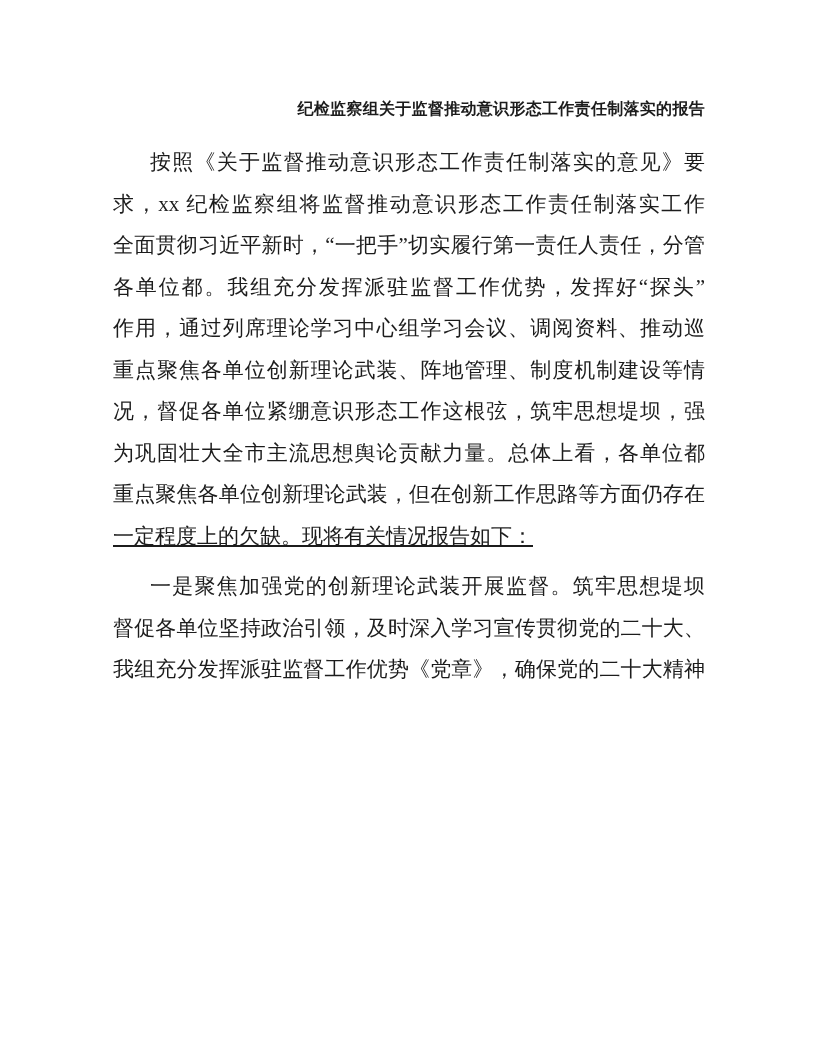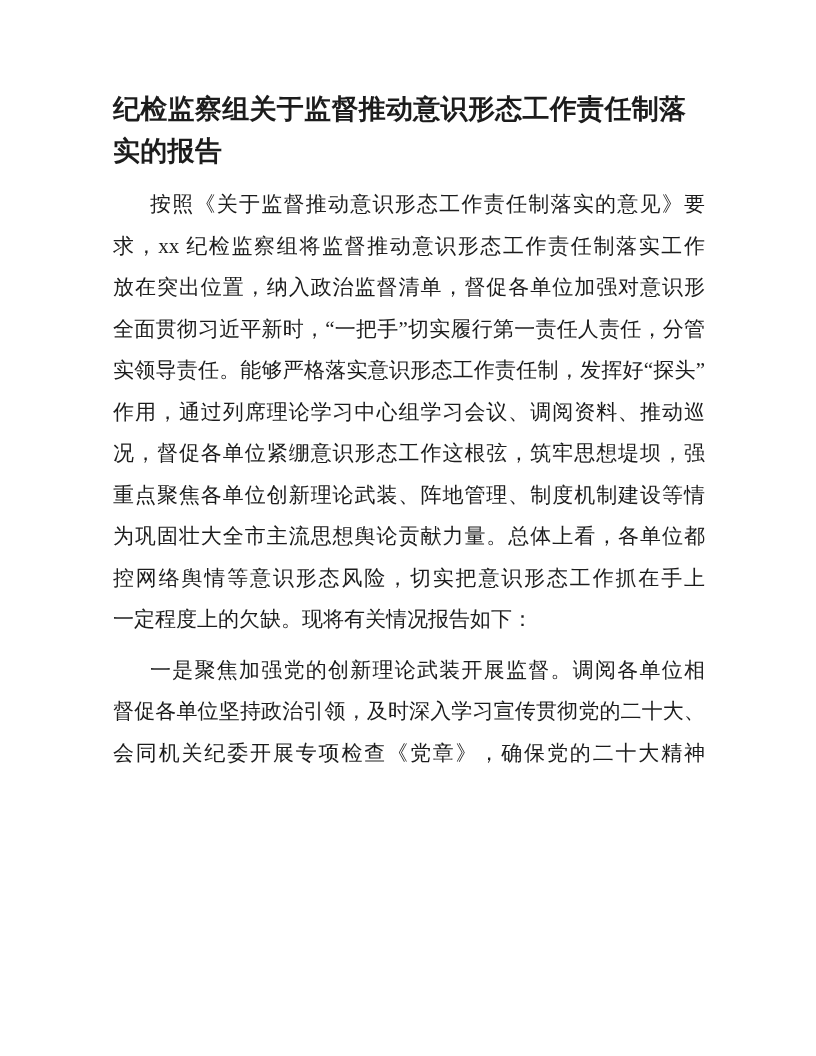--- a/index.html
+++ b/index.html
@@ -15,65 +15,65 @@
     color: #1c1c1c;
   }
   .page {
     box-sizing: border-box;
     width: 816px;
     height: 1056px;
     padding: 88px 111px 0 113px;
     background: #ffffff;
   }
   .doc-title {
-    font-size: 27px;
+    font-size: 16px;
     font-weight: bold;
     line-height: 42px;
-    text-align: left;
+    text-align: right;
     margin: 0 0 12px 0;
     letter-spacing: 0.3px;
   }
   .para {
     font-size: 21px;
     margin: 0 0 9px 0;
   }
   .line {
     line-height: 41.5px;
     height: 41.5px;
     text-align: justify;
     text-align-last: justify;
     overflow: hidden;
   }
   .line.first {
     text-indent: 37px;
   }
   .line.left-last {
     text-align-last: left;
+    text-decoration: underline;
   }
 </style>
 </head>
 <body>
 
 <div class="page">
 
   <div class="doc-title">纪检监察组关于监督推动意识形态工作责任制落实的报告</div>
 
   <div class="para">
     <div class="line first">按照《关于监督推动意识形态工作责任制落实的意见》要</div>
     <div class="line">求，xx 纪检监察组将监督推动意识形态工作责任制落实工作</div>
-    <div class="line">放在突出位置，纳入政治监督清单，督促各单位加强对意识形</div>
     <div class="line">全面贯彻习近平新时，“一把手”切实履行第一责任人责任，分管</div>
-    <div class="line">实领导责任。能够严格落实意识形态工作责任制，发挥好“探头”</div>
+    <div class="line">各单位都。我组充分发挥派驻监督工作优势，发挥好“探头”</div>
     <div class="line">作用，通过列席理论学习中心组学习会议、调阅资料、推动巡</div>
+    <div class="line">重点聚焦各单位创新理论武装、阵地管理、制度机制建设等情</div>
     <div class="line">况，督促各单位紧绷意识形态工作这根弦，筑牢思想堤坝，强</div>
-    <div class="line">重点聚焦各单位创新理论武装、阵地管理、制度机制建设等情</div>
     <div class="line">为巩固壮大全市主流思想舆论贡献力量。总体上看，各单位都</div>
-    <div class="line">控网络舆情等意识形态风险，切实把意识形态工作抓在手上</div>
+    <div class="line">重点聚焦各单位创新理论武装，但在创新工作思路等方面仍存在</div>
     <div class="line left-last">一定程度上的欠缺。现将有关情况报告如下：</div>
   </div>
 
   <div class="para">
-    <div class="line first">一是聚焦加强党的创新理论武装开展监督。调阅各单位相</div>
+    <div class="line first">一是聚焦加强党的创新理论武装开展监督。筑牢思想堤坝</div>
     <div class="line">督促各单位坚持政治引领，及时深入学习宣传贯彻党的二十大、</div>
-    <div class="line">会同机关纪委开展专项检查《党章》，确保党的二十大精神</div>
+    <div class="line">我组充分发挥派驻监督工作优势《党章》，确保党的二十大精神</div>
   </div>
 
 </div>
 
 </body></html>

